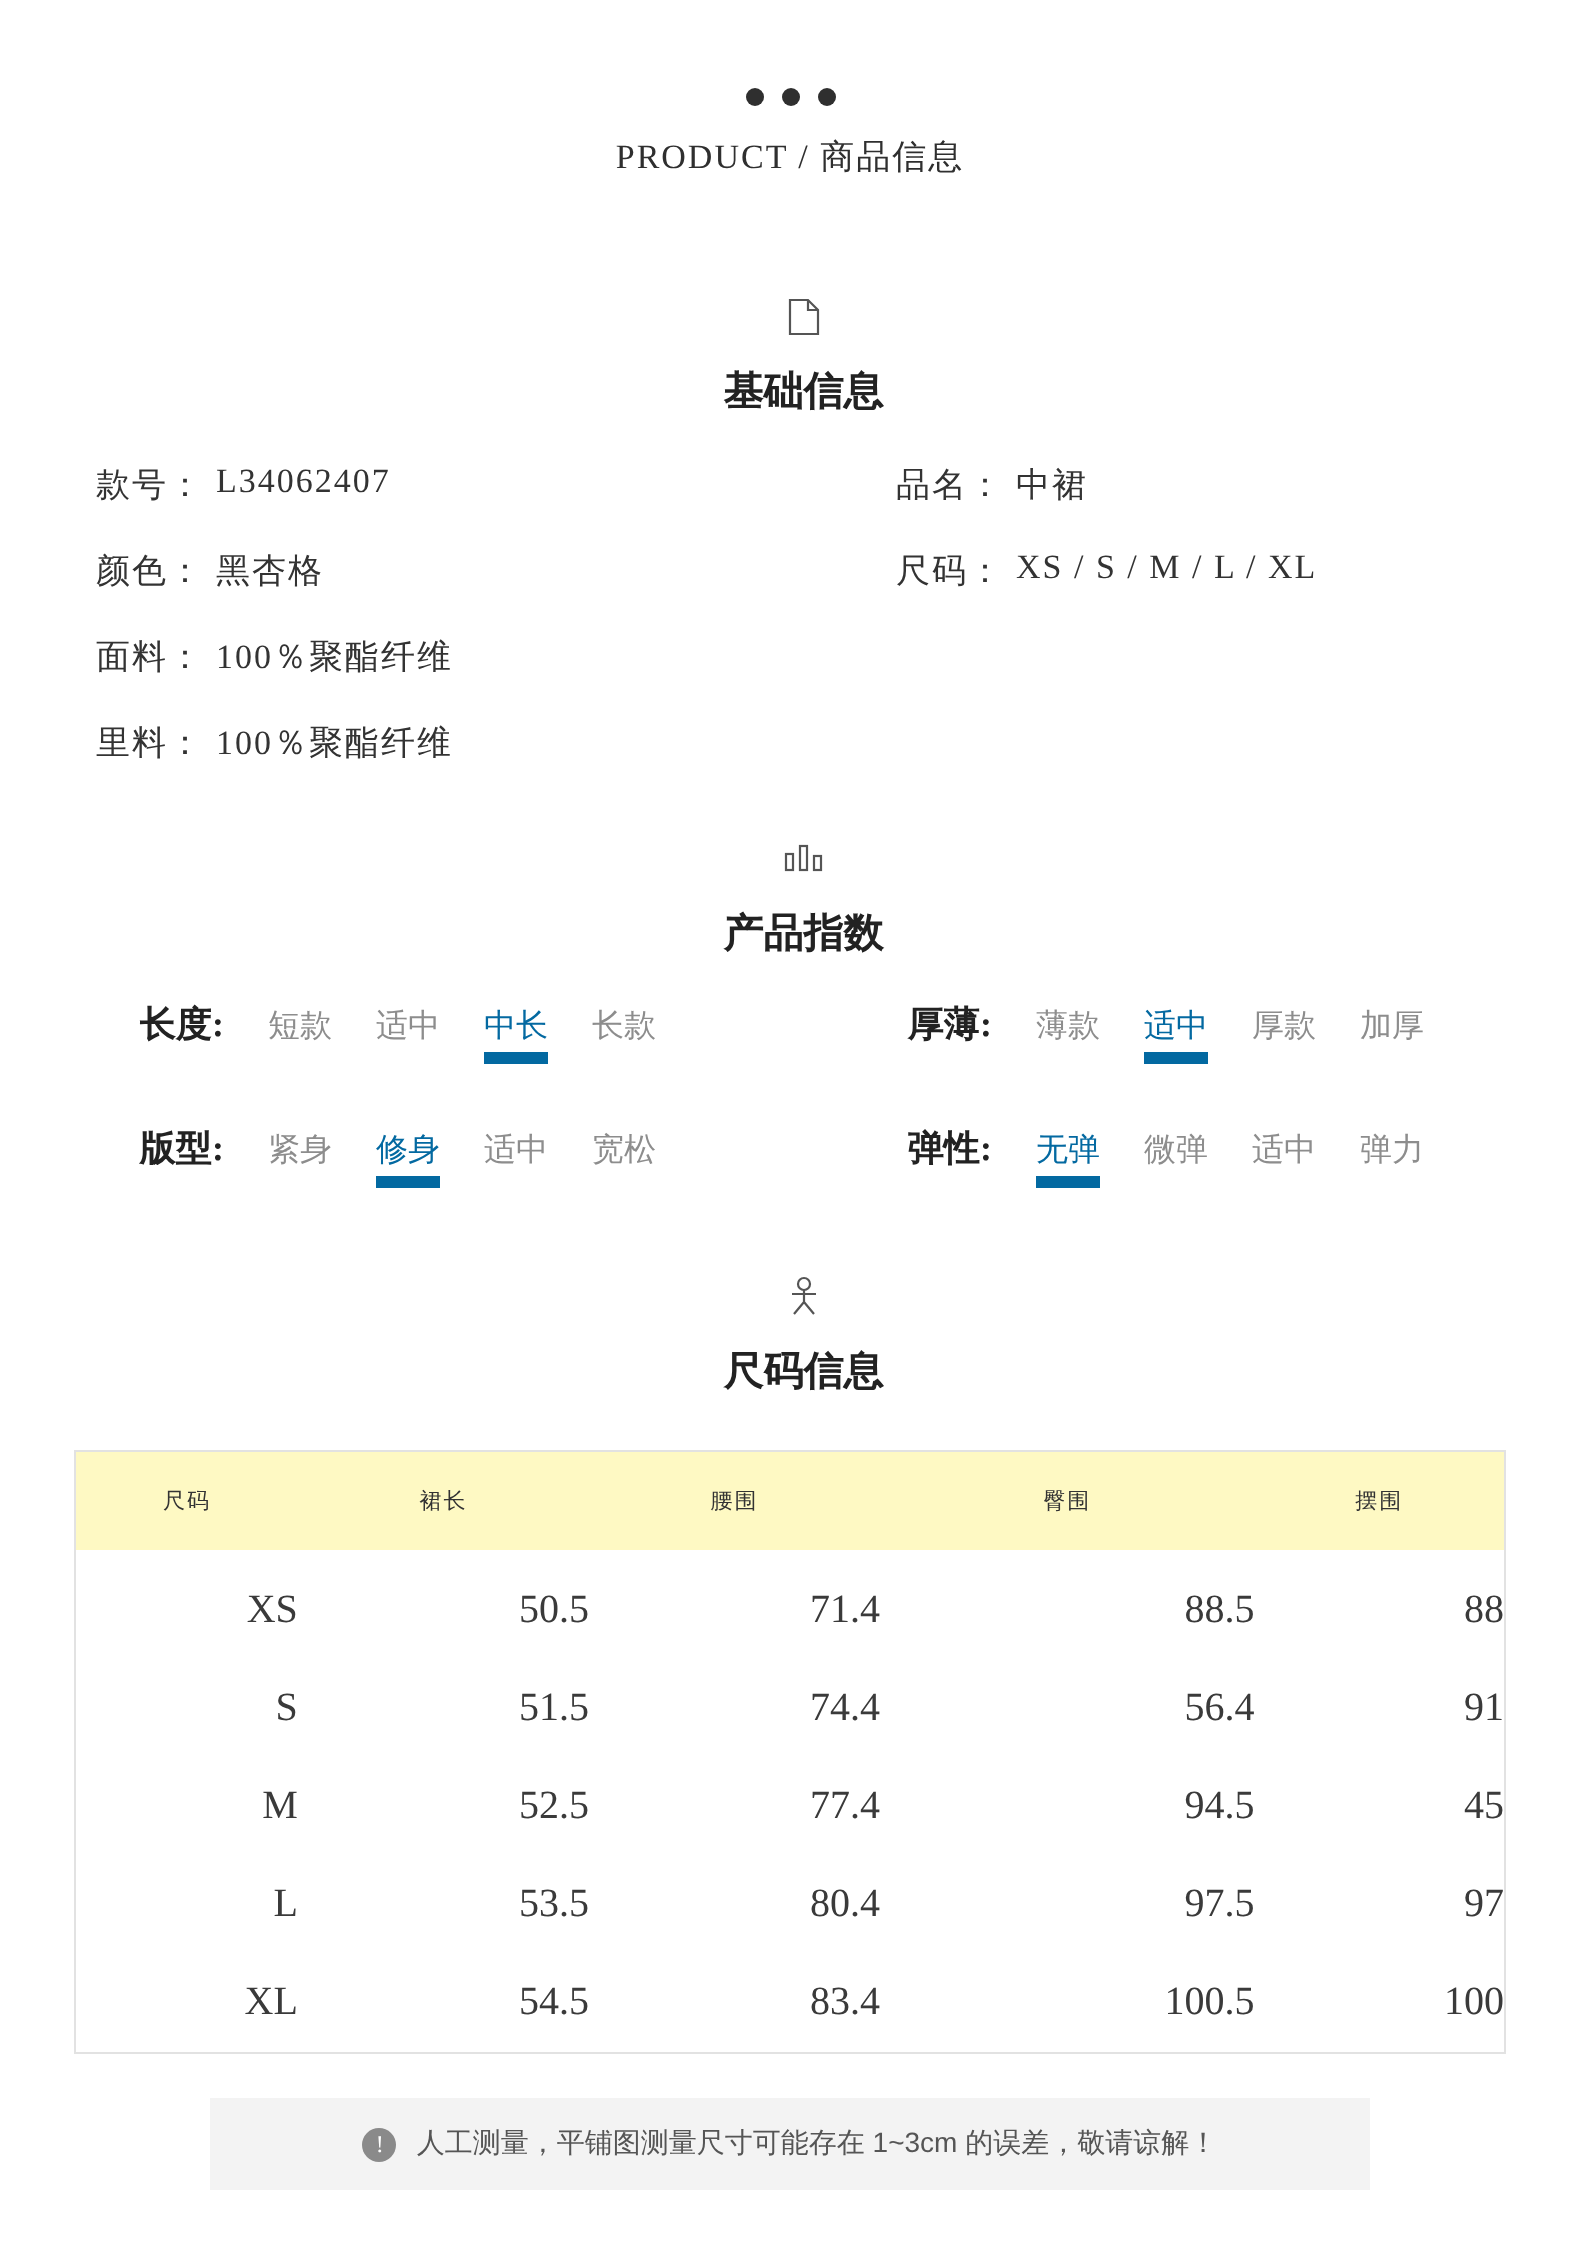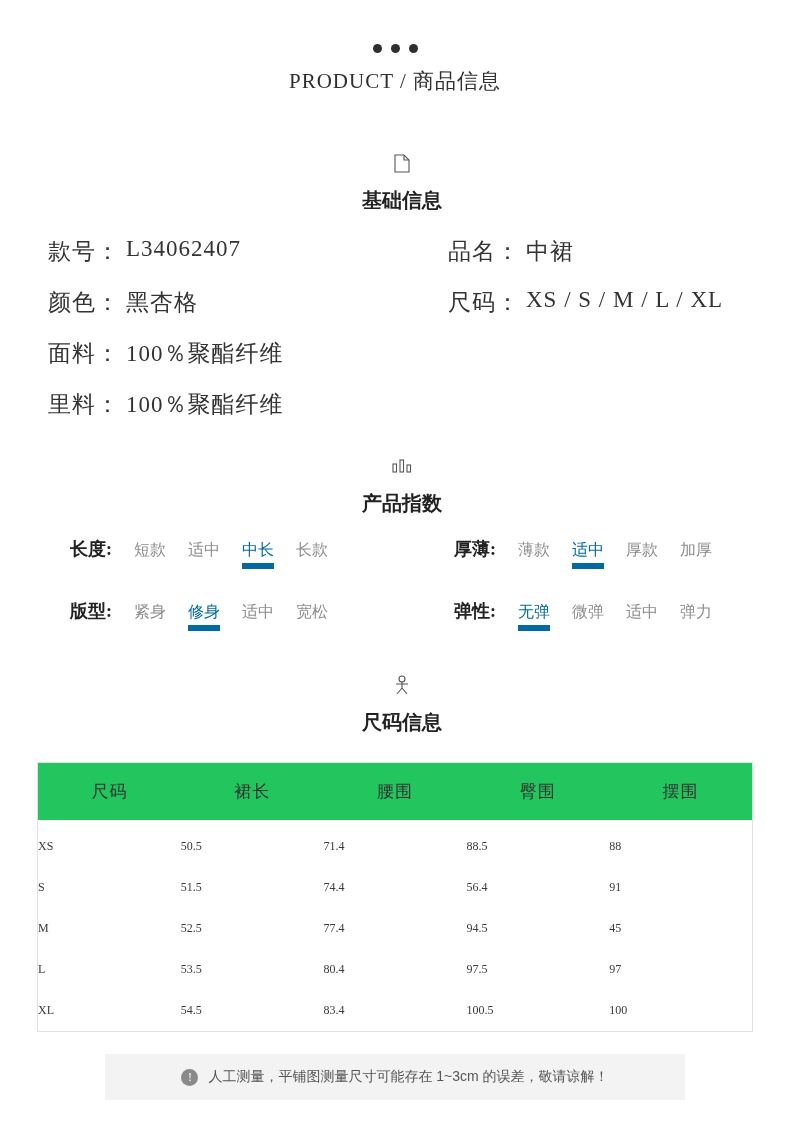--- a/index.html
+++ b/index.html
@@ -27,21 +27,21 @@
     gap: 9px;
     margin-bottom: 14px;
   }
   .dot {
     width: 9px;
     height: 9px;
     border-radius: 50%;
     background: #2f2f2f;
   }
   .header-title {
-    font-size: 21px;
+    font-size: 17px;
     letter-spacing: 1px;
     color: #2f2f2f;
     font-family: "Liberation Serif", serif;
   }
 
   
   .section-head {
     display: flex;
     align-items: center;
     gap: 12px;
@@ -71,21 +71,21 @@
     margin-top: 22px;
     padding-left: 48px;
     font-family: "Liberation Serif", serif;
   }
   .b-row {
     display: flex;
     margin-bottom: 20px;
   }
   .b-cell {
     display: flex;
-    font-size: 23px;
+    font-size: 17px;
     color: #333;
   }
   .b-cell.left { width: 400px; }
   .b-label {
     letter-spacing: 1px;
   }
   .b-val {
     margin-left: 6px;
     letter-spacing: 1px;
   }
@@ -139,31 +139,31 @@
     width: 716px;
     border: 1px solid #e2e2e2;
     box-sizing: border-box;
   }
   table.size-table {
     width: 100%;
     border-collapse: collapse;
     font-family: "Liberation Serif", serif;
   }
   table.size-table thead th {
-    background: #22c55e;
+    background: #fef9c3;
     font-weight: normal;
-    font-size: 17px;
+    font-size: 11px;
     color: #333;
     padding: 17px 0;
     letter-spacing: 1px;
     margin-top: 40px;
   }
   table.size-table tbody td {
-    text-align: left;
-    font-size: 12px;
+    text-align: right;
+    font-size: 20px;
     color: #3a3a3a;
     padding: 13px 0;
   }
   table.size-table tbody tr:first-child td {
     padding-top: 19px;
   }
 
   .note {
     width: 580px;
     margin: 22px auto 0 auto;

